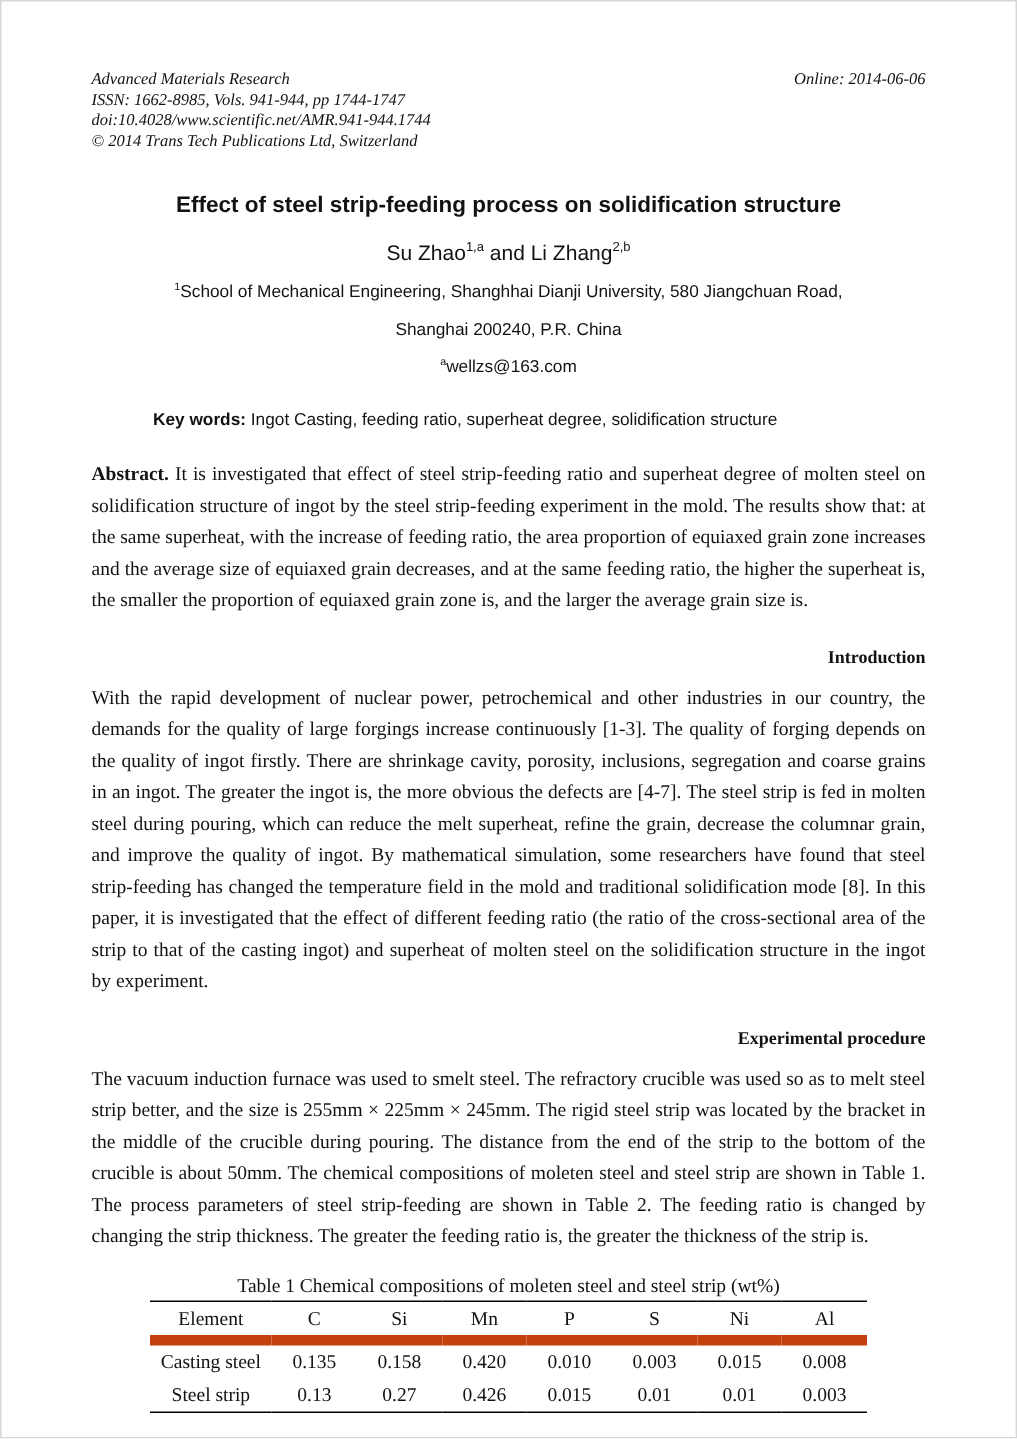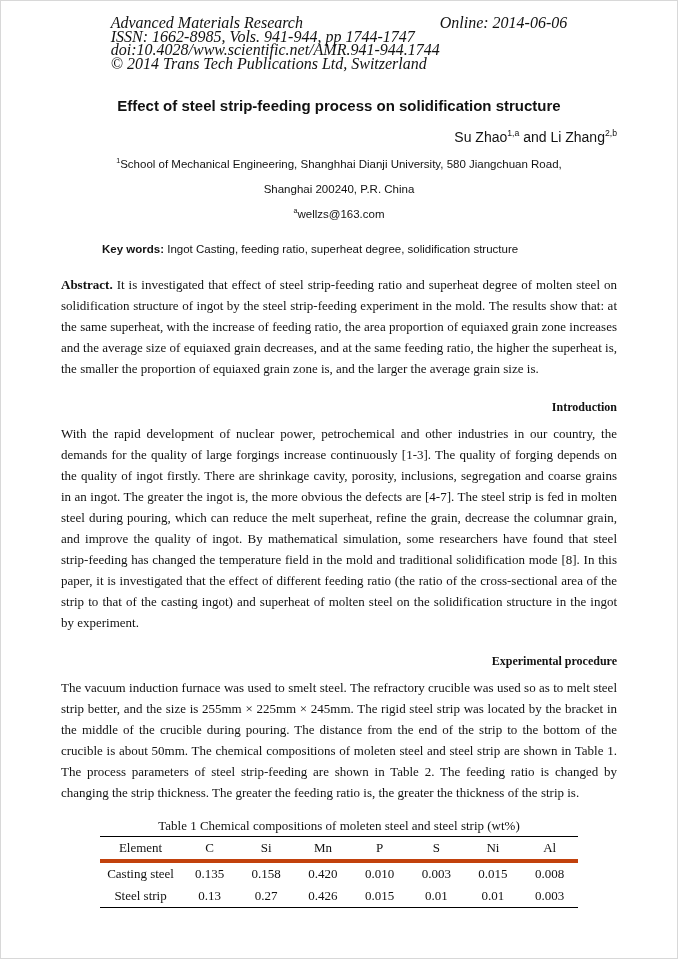--- a/index.html
+++ b/index.html
@@ -11,42 +11,43 @@
     background: #ffffff;
     border: 1px solid #d8d8d8;
     padding: 15px 60px 0 60px;
     overflow: hidden;
     color: #121212;
     font-family: "Liberation Serif", serif;
   }
   
   .pub-header {
     display: flex;
-    justify-content: center;
+    justify-content: space-between;
     align-items: flex-start;
     font-style: italic;
-    font-size: 16px;
+    font-size: 11px;
     line-height: 13.5px;
     font-family: "Liberation Serif", serif;
+    margin-top: 31px;
   }
   .pub-left div, .pub-right div { white-space: nowrap; }
 
   
   .title {
     font-family: "Liberation Sans", sans-serif;
     font-size: 15px;
     font-weight: bold;
     text-align: center;
     margin: 27px 0 0 0;
   }
   .authors {
     font-family: "Liberation Sans", sans-serif;
     font-size: 14px;
     font-weight: normal;
-    text-align: right;
+    text-align: center;
     margin: 15px 0 0 0;
   }
   sup { font-size: 0.62em; line-height: 0; }
 
   .affiliations {
     font-family: "Liberation Sans", sans-serif;
     font-size: 11.5px;
     text-align: center;
     margin-top: 12px;
   }
@@ -92,21 +93,21 @@
     font-size: 13px;
     border-top: 1.6px solid #000;
     border-bottom: 1.6px solid #000;
   }
   table.data th, table.data td {
     font-weight: normal;
     text-align: center;
     padding: 2px 4px;
     line-height: 18px;
   }
-  table.data thead th { border-bottom: 4px solid #c2410c; }
+  table.data thead th { border-bottom: 7px solid #c2410c; }
   table.data th:first-child, table.data td:first-child { width: 17%; }
 </style>
 </head>
 <body>
 
 <div class="page">
 
   <header class="pub-header">
     <div class="pub-left">
       <div>Advanced Materials Research</div>

